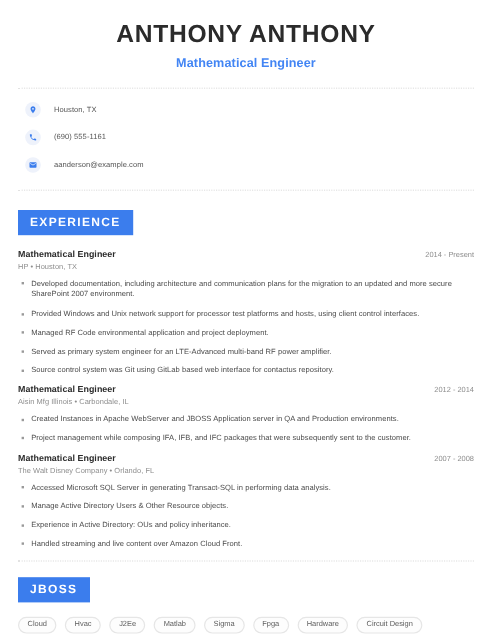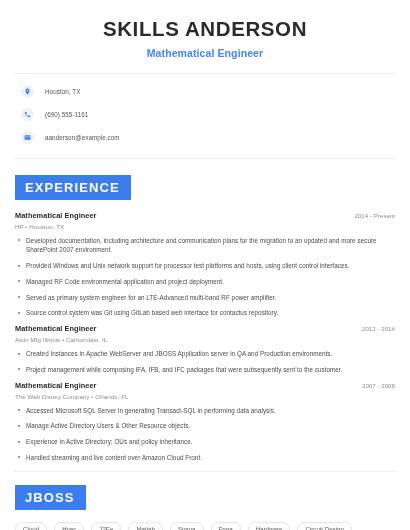--- a/index.html
+++ b/index.html
@@ -78,21 +78,21 @@
     margin-left: 11px;
     letter-spacing: 0.05px;
   }
 
   
   .section { margin-top: 16px; }
   .section-badge {
     display: inline-block;
     background: #3b7ded;
     color: #ffffff;
-    font-size: 13px;
+    font-size: 10px;
     font-weight: bold;
     letter-spacing: 1.1px;
     padding: 5px 11px 5px 10px;
     margin-left: 0px;
   }
 
   
   .jobs { margin-top: 11px; }
   .job { margin-bottom: 6px; }
   .job-head {
@@ -158,21 +158,21 @@
     white-space: nowrap;
     line-height: 1.1;
   }
 </style>
 </head>
 <body>
 
 <div class="page">
 
   <div class="header">
-    <div class="full-name">SKILLS ANDERSON</div>
+    <div class="full-name">ANTHONY ANTHONY</div>
     <div class="job-title">Mathematical Engineer</div>
   </div>
 
   <div class="divider"></div>
 
   <div class="contact-list">
 
     <div class="contact-row">
       <span class="contact-icon">
         <svg width="7" height="7" viewBox="0 0 24 24" fill="#3b7ded">

